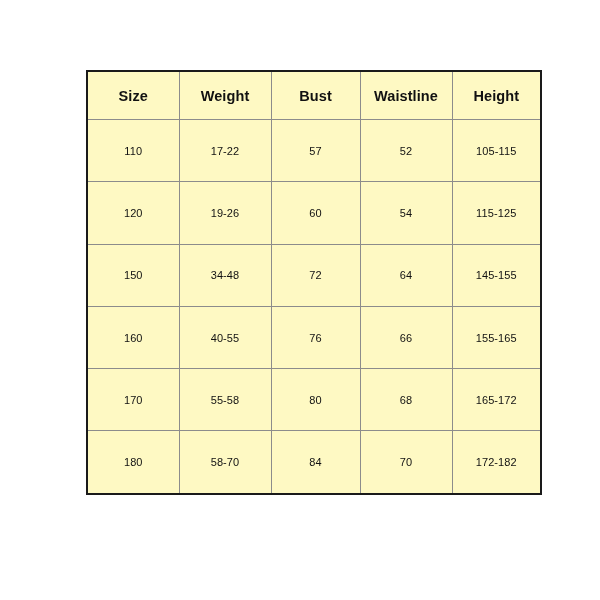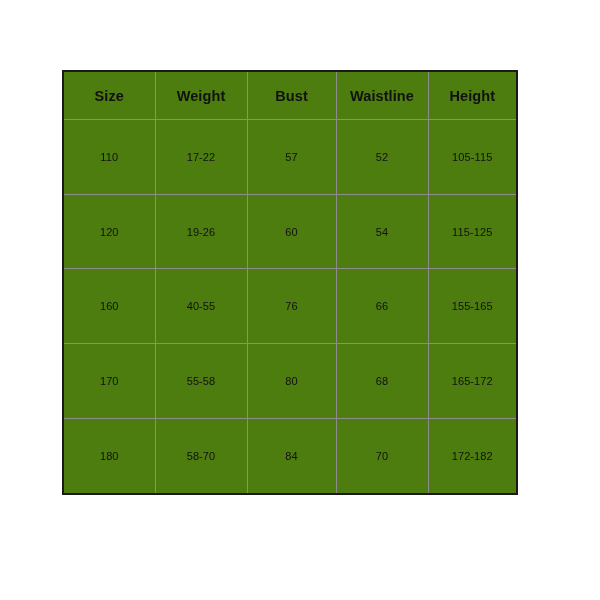--- a/index.html
+++ b/index.html
@@ -18,28 +18,28 @@
     position: relative;
     width: 600px;
     height: 600px;
     background: #ffffff;
     overflow: hidden;
   }
 
   
   #size-chart-table {
     position: absolute;
-    left: 62px;
+    left: 86px;
     top: 70px;
     width: 454px;
     height: 425px;
     border-collapse: collapse;
     table-layout: fixed;
     border: 2px solid #1a1a1a;
-    background: #4d7c0f;
+    background: #fef9c3;
   }
 
   #size-chart-table col.col-size      { width: 92px; }
   #size-chart-table col.col-weight    { width: 92px; }
   #size-chart-table col.col-bust      { width: 89px; }
   #size-chart-table col.col-waistline { width: 92px; }
   #size-chart-table col.col-height    { width: 89px; }
 
   #size-chart-table th,
   #size-chart-table td {
@@ -101,20 +101,27 @@
         <td>105-115</td>
       </tr>
       <tr>
         <td>120</td>
         <td>19-26</td>
         <td>60</td>
         <td>54</td>
         <td>115-125</td>
       </tr>
       <tr>
+        <td>150</td>
+        <td>34-48</td>
+        <td>72</td>
+        <td>64</td>
+        <td>145-155</td>
+      </tr>
+      <tr>
         <td>160</td>
         <td>40-55</td>
         <td>76</td>
         <td>66</td>
         <td>155-165</td>
       </tr>
       <tr>
         <td>170</td>
         <td>55-58</td>
         <td>80</td>

